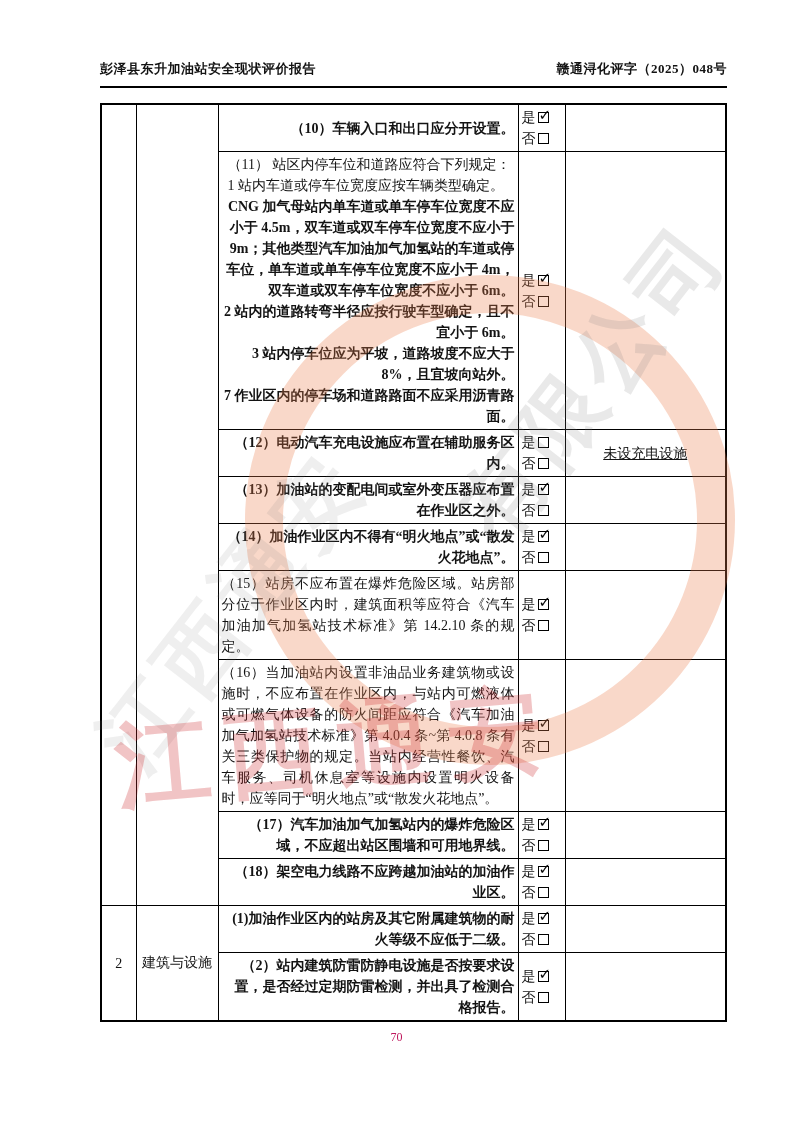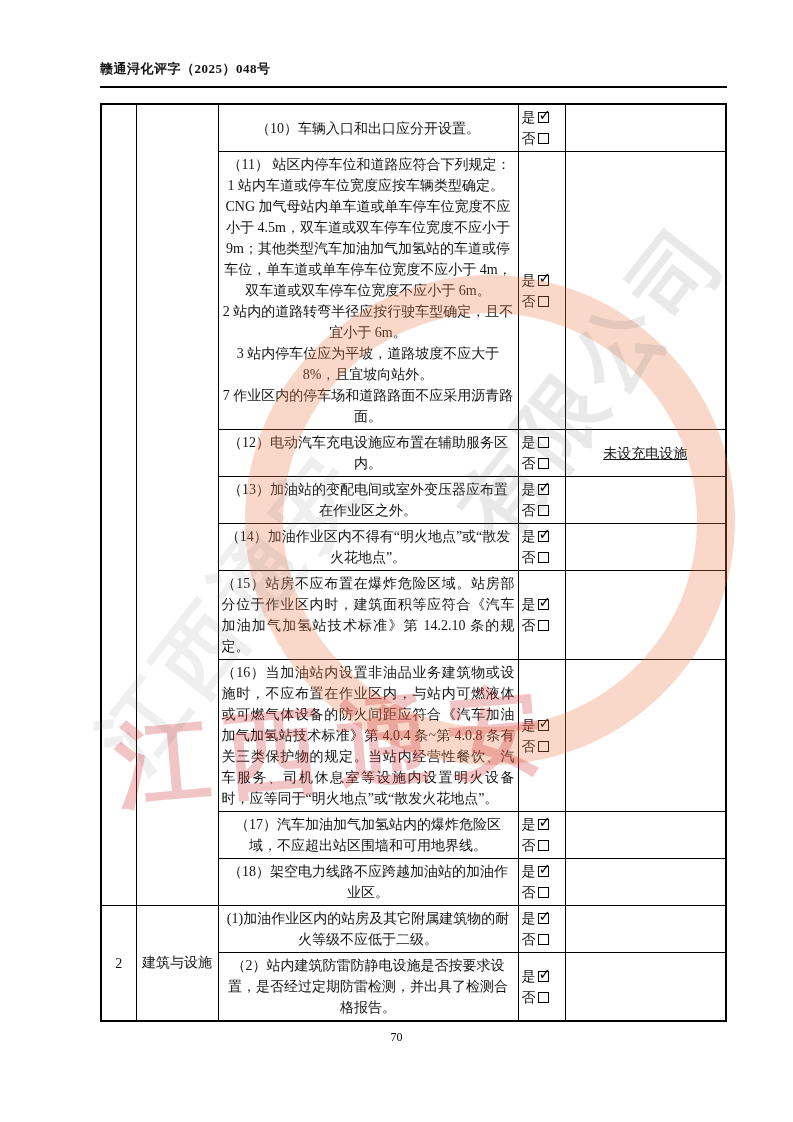--- a/index.html
+++ b/index.html
@@ -36,21 +36,21 @@
     border: 1px solid #000;
     vertical-align: middle;
     padding: 2px 3px;
     line-height: 1.5;
   }
   .cell-num  { text-align: center; font-size: 14px; }
   .cell-cat  { text-align: center; font-family: Liberation Mono, monospace; }
   .cell-req  { padding: 2px 5px; }
   .para { line-height: 21px; }
   .align-left    { text-align: left; margin-left: 6px; }
-  .align-center  { text-align: center; }
+  .align-center  { text-align: right; font-weight: bold; }
   .align-justify { text-align: justify; text-align-last: left; }
   .cell-chk { padding-left: 5px; white-space: nowrap; }
   .chk-line { line-height: 21px; }
   .box {
     display: inline-block;
     width: 11px; height: 11px;
     border: 1.5px solid #000;
     margin-left: 2px;
     position: relative;
     vertical-align: -1px;
@@ -59,21 +59,21 @@
     position: absolute; left: 0px; top: -8px;
     font-size: 15px; font-weight: bold; color: #000;
     font-family: "DejaVu Sans", sans-serif;
   }
   .cell-remark { text-align: center; text-decoration: underline; }
   
   .page-footer {
     position: absolute;
     top: 1030px; left: 0; width: 793px;
     text-align: center;
-    font-size: 12px; color: #000000;
+    font-size: 12px; color: #be185d;
   }
   
   .wm-layer { position: absolute; inset: 0; pointer-events: none; }
   .wm-ring {
     position: absolute;
     left: 245px; top: 275px;
     width: 490px; height: 490px;
     border: 38px solid rgba(235, 125, 75, 0.30);
     border-radius: 50%;
   }
@@ -106,20 +106,21 @@
     color: rgba(205, 42, 48, 0.28);
     letter-spacing: 16px;
     transform: rotate(-5deg);
     white-space: nowrap;
   }
 </style>
 </head>
 <body>
 
 <div class="page-header">
+  <span>彭泽县东升加油站安全现状评价报告</span>
   <span>赣通浔化评字（2025）048号</span>
 </div>
 <div class="header-rule"></div>
 
 <table class="checklist">
   <colgroup>
     <col style="width:35px">
     <col style="width:82px">
     <col style="width:300px">
     <col style="width:47px">

